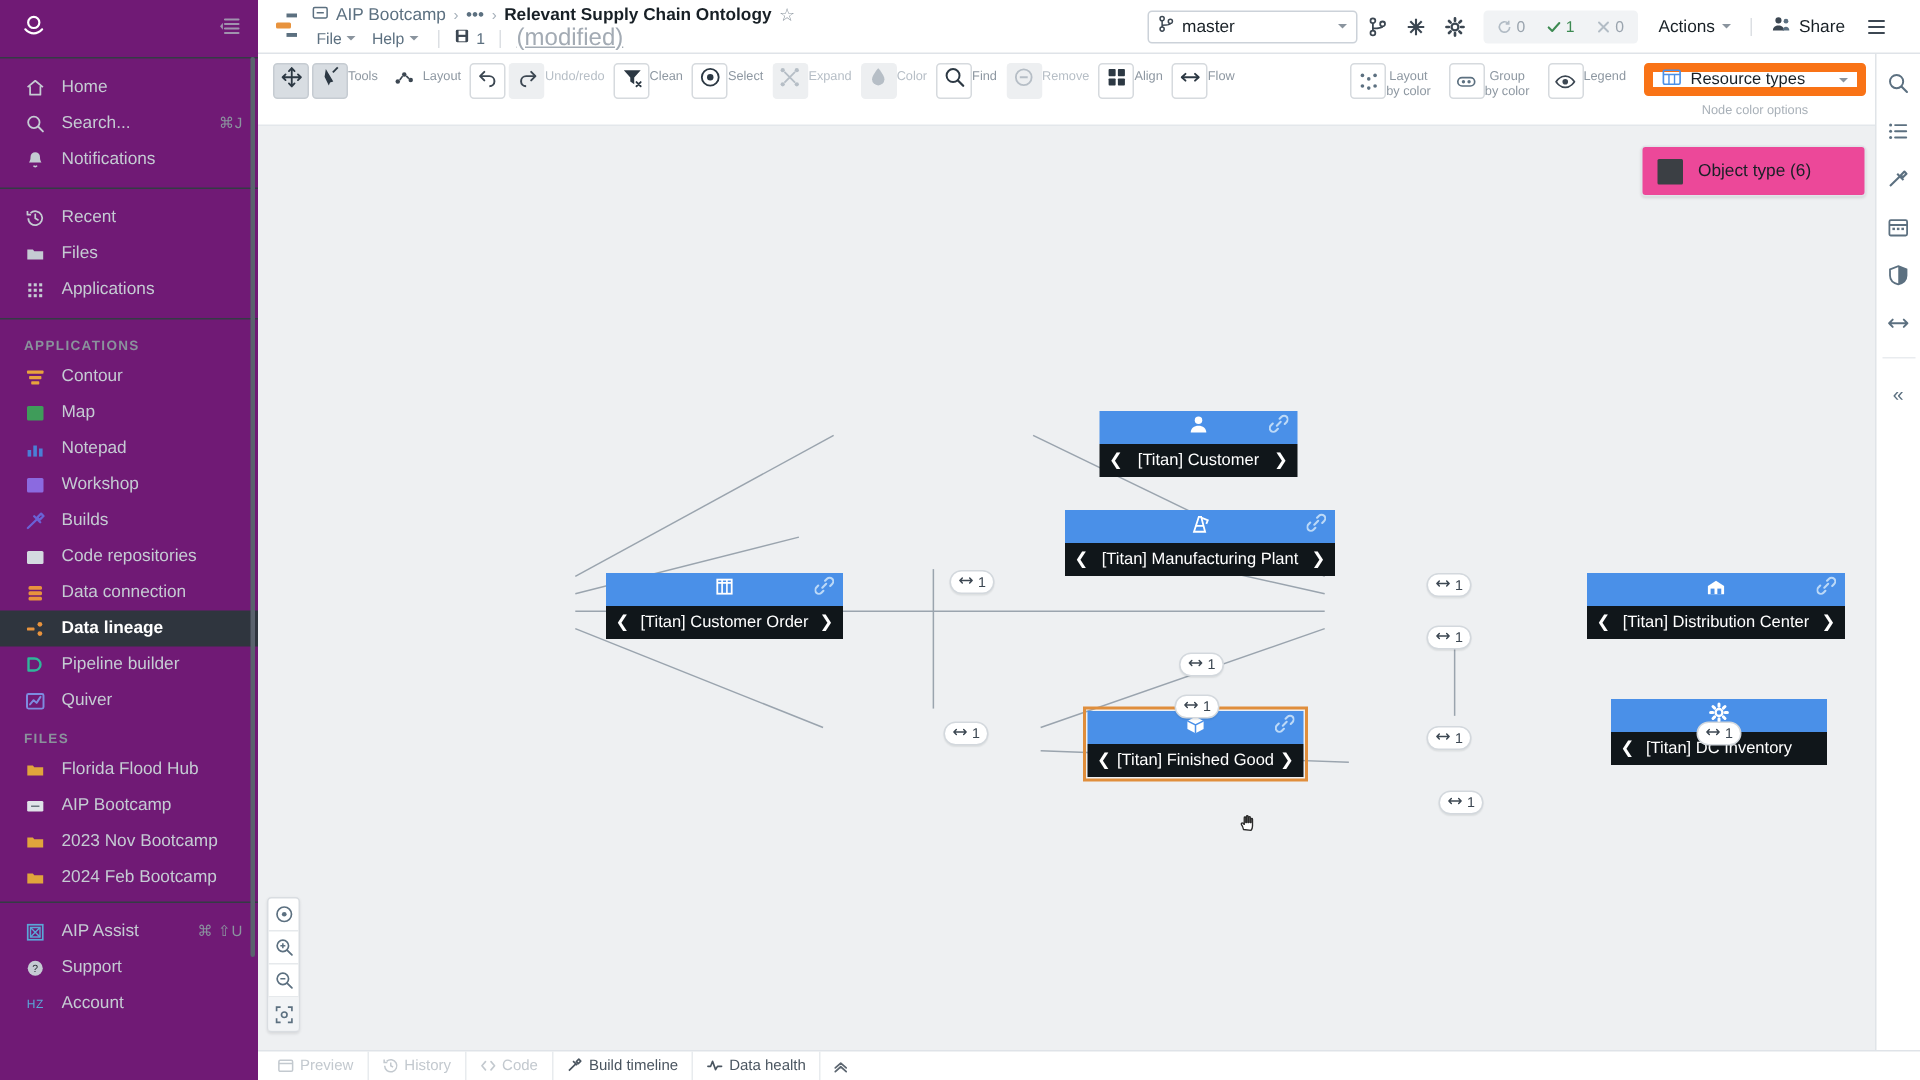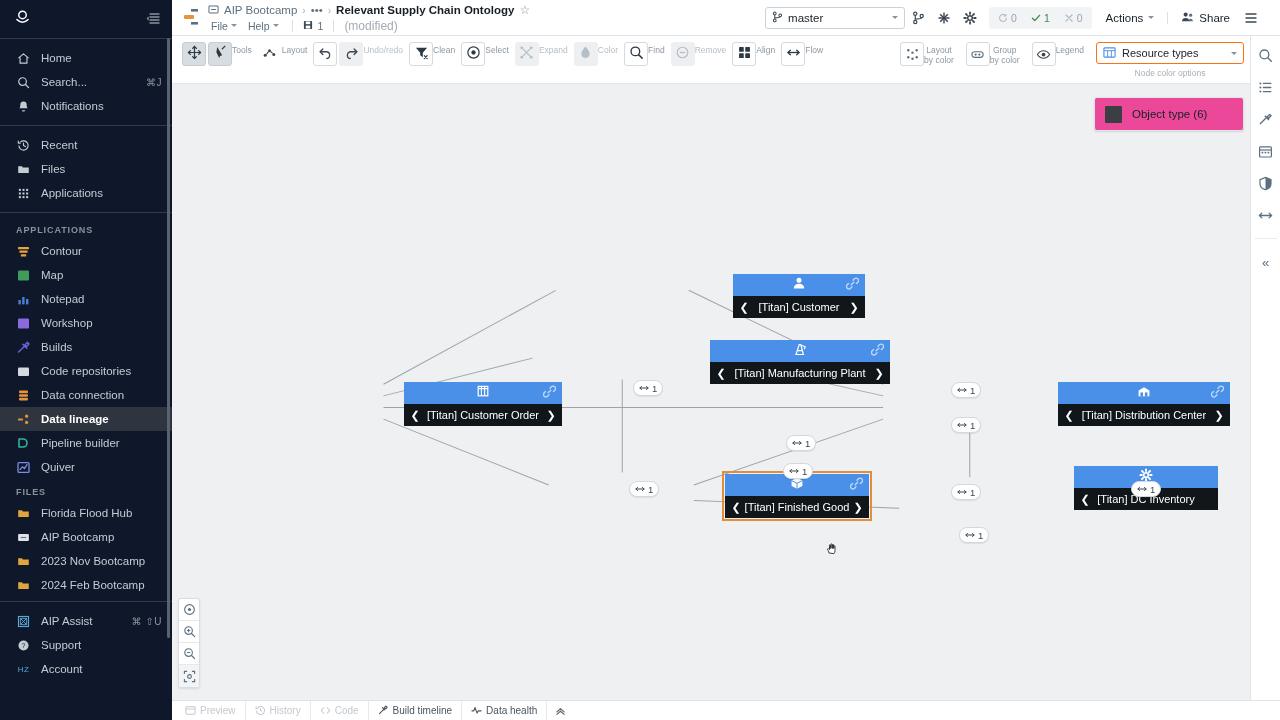--- a/index.html
+++ b/index.html
@@ -7,21 +7,21 @@
     width: 1280px; height: 720px;
     overflow: hidden;
     font-family: "Liberation Sans", sans-serif;
     background: #eef0f2;
   }
   .app { position: relative; width: 1280px; height: 720px; display: flex; }
 
   
   .sidebar {
     width: 172px; height: 720px;
-    background: #0f172a;
+    background: #701a75;
     color: #c8cdd4;
     display: flex; flex-direction: column;
     flex: 0 0 172px;
     position: relative;
   }
   .sb-top {
     height: 34px; display: flex; align-items: center;
     justify-content: space-between; padding: 0 12px 0 14px;
   }
   .sb-logo { width: 17px; height: 17px; }
@@ -62,21 +62,21 @@
   .hdr-appicon { width: 22px; height: 26px; position: relative; flex: 0 0 22px; margin-right: 6px; }
   .crumbs { display: flex; flex-direction: column; justify-content: center; flex: 1; min-width: 0; }
   .crumb-row1 { display: flex; align-items: center; gap: 5px; font-size: 11.5px; color: #5c7080; height: 16px; }
   .crumb-row2 { display: flex; align-items: center; gap: 5px; font-size: 10.5px; color: #5c7080; height: 15px; }
   .crumb-title { color: #182026; font-weight: bold; font-size: 11.5px; }
   .crumb-sep { color: #a7b1bb; font-size: 10px; }
   .star { color: #8a949e; font-size: 12px; cursor: pointer; }
   .menu-btn { display: flex; align-items: center; gap: 3px; cursor: pointer; padding: 0 3px; }
   .caret { width: 0; height: 0; border-left: 3px solid transparent; border-right: 3px solid transparent; border-top: 3.5px solid #8a949e; }
   .vline { width: 1px; height: 12px; background: #dcdfe3; margin: 0 5px; }
-  .modified { color: #a3abb4; font-size: 12px; }
+  .modified { color: #a3abb4; font-size: 16px; text-decoration: underline; }
   .hdr-right { display: flex; align-items: center; gap: 0; padding-right: 16px; }
   .branch-select {
     width: 140px; height: 22px; border: 1px solid #ccd2d9; border-radius: 3px;
     background: #fff; display: flex; align-items: center; padding: 0 6px;
     font-size: 11.5px; color: #182026; gap: 5px; cursor: pointer;
   }
   .branch-select .bl { flex: 1; }
   .hicon { width: 26px; height: 26px; display:flex; align-items:center; justify-content:center; cursor: pointer; }
   .status-group {
     display: flex; align-items: center; background: #f1f3f5; border-radius: 3px;
@@ -101,21 +101,21 @@
     cursor: pointer;
   }
   .tbtn.pressed { background: #d8dde2; border-color: #c6ccd2; }
   .tbtn.flat { border-color: transparent; background: transparent; }
   .tbtn.ghost { background: #edeff1; border-color: transparent; }
   .tlabel { font-size: 8.5px; color: #8d97a1; margin-top: 3px; white-space: nowrap; line-height: 10px; text-align: center; }
   .tlabel.dim { color: #b6bec6; }
 
   .tb-right { position: absolute; right: 36px; top: 6px; display: flex; align-items: flex-start; gap: 6px; }
   .rt-select {
-    width: 148px; height: 22px; border: 1px solid #f97316; border-radius: 3px;
+    width: 148px; height: 22px; border: 6px solid #f97316; border-radius: 3px;
     background: #fff; display: flex; align-items: center; padding: 0 6px;
     font-size: 11px; color: #182026; gap: 6px; cursor: pointer;
   }
   .rt-select .rl { flex: 1; }
   .rt-caption { font-size: 8.5px; color: #a8b0b8; text-align: center; margin-top: 4px; }
 
   .legend-card {
     position: absolute; right: 36px; top: 97px; width: 150px; height: 34px;
     background: #ec4899; border: 1px solid #e0e4e8; border-radius: 3px;
     display: flex; align-items: center; padding: 0 10px; gap: 10px;

